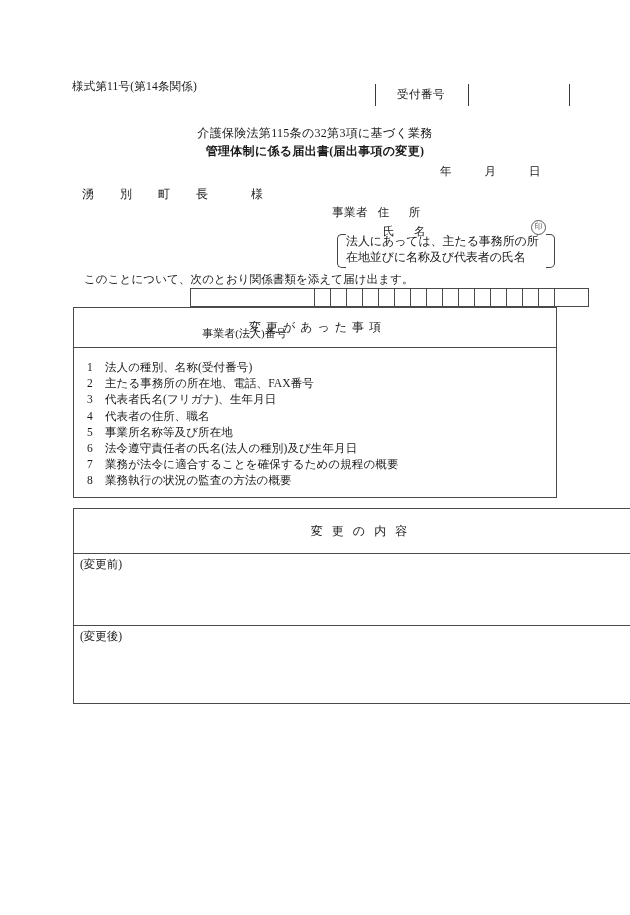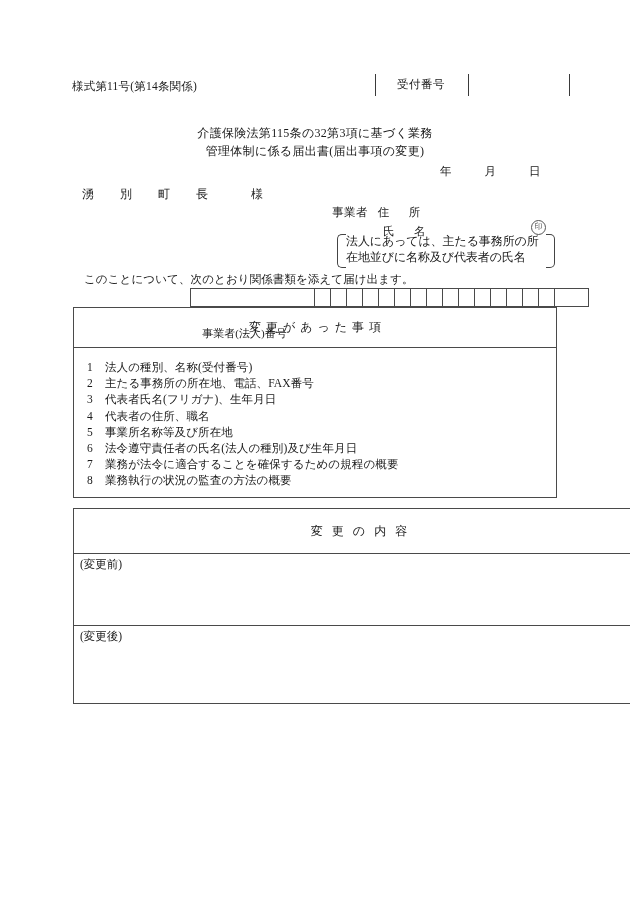--- a/index.html
+++ b/index.html
@@ -30,21 +30,21 @@
     top: 79px;
     font-size: 11.5px;
     letter-spacing: 0.2px;
     white-space: nowrap;
   }
 
   
   .receipt-row {
     position: absolute;
     left: 375px;
-    top: 74px;
+    top: 84px;
     width: 195px;
     height: 22px;
   }
   .receipt-bar {
     position: absolute;
     top: 0;
     width: 1px;
     height: 22px;
     background: #3a3a3a;
   }
@@ -67,20 +67,21 @@
     top: 124px;
     width: 630px;
     text-align: center;
     font-size: 12px;
     line-height: 18px;
     letter-spacing: 0.3px;
   }
   .doc-title .line2 {
     display: block;
     padding-left: 0;
+    font-weight: bold;
   }
 
   
   .date-line {
     position: absolute;
     left: 440px;
     top: 164px;
     font-size: 11.5px;
     letter-spacing: 0.4px;
     white-space: nowrap;

